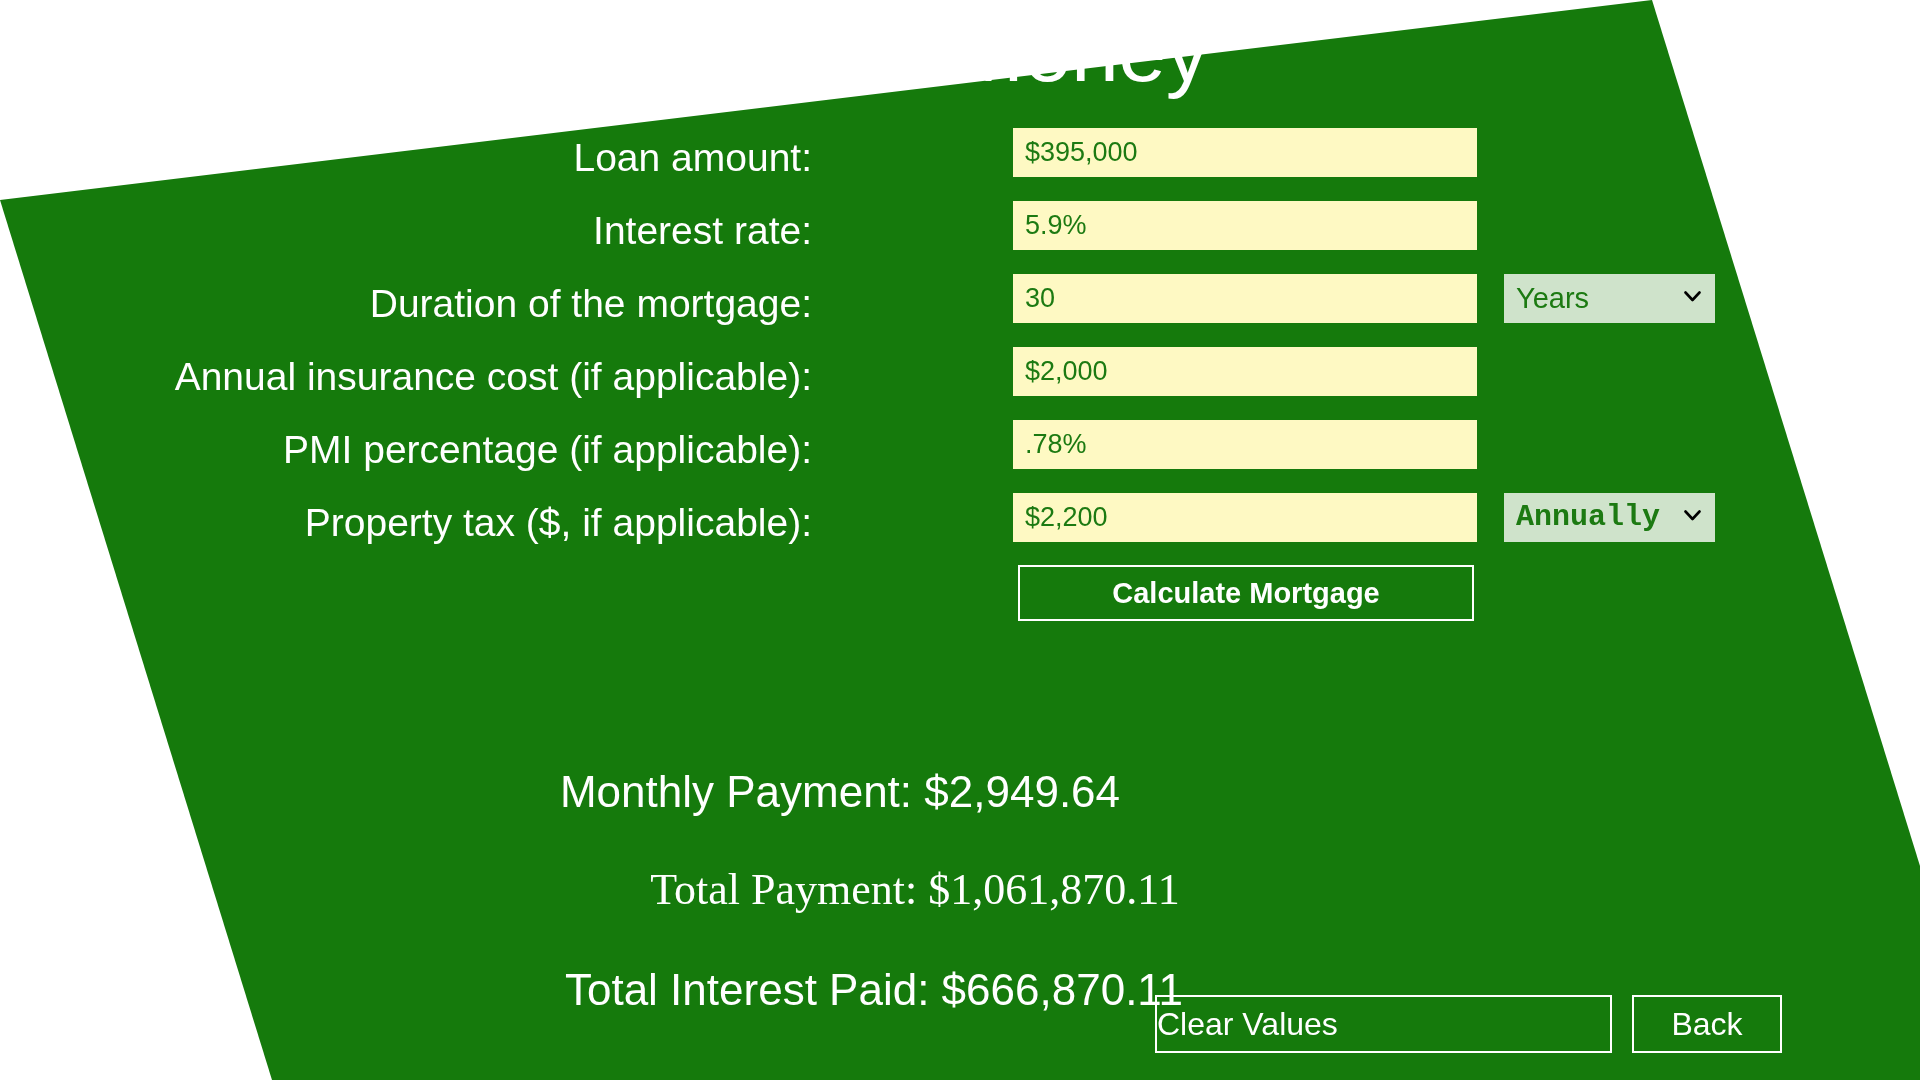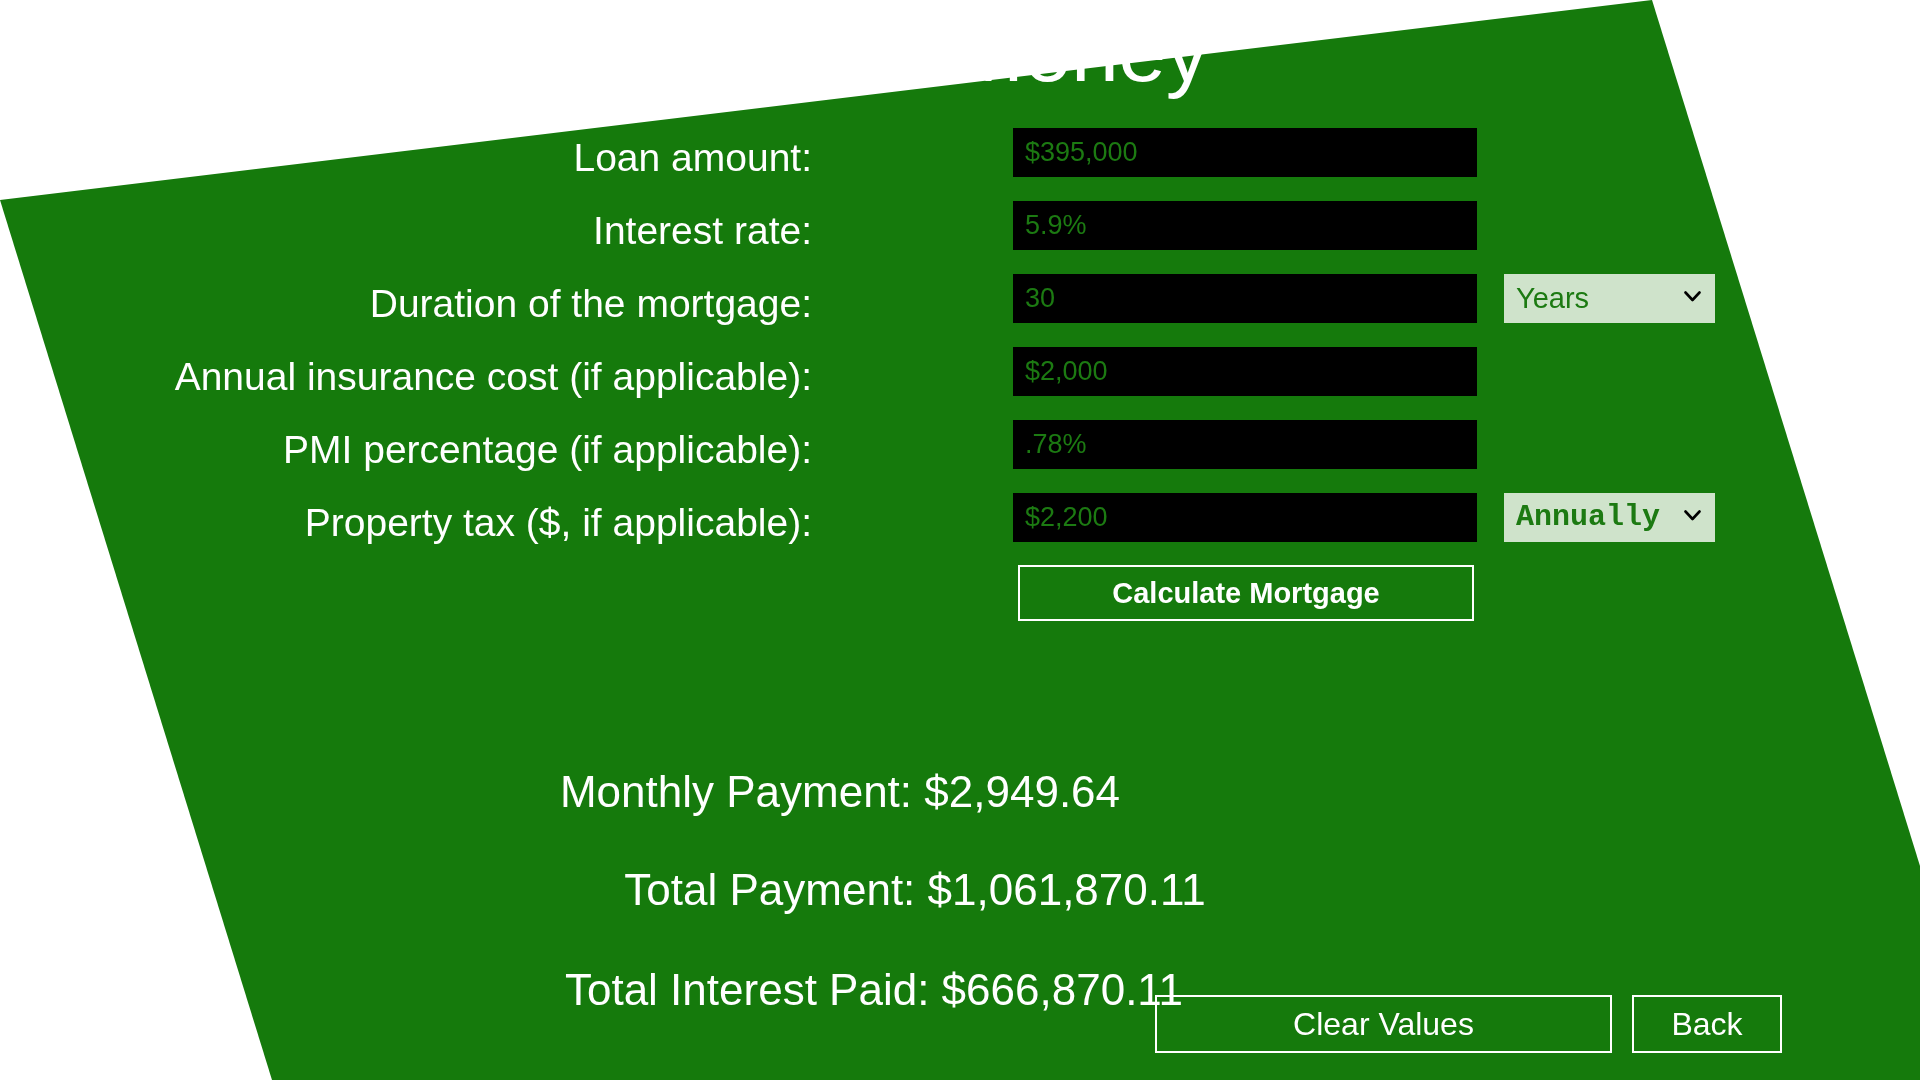--- a/index.html
+++ b/index.html
@@ -69,21 +69,21 @@
     line-height: 48px;
     white-space: nowrap;
     padding-right: 0;
   }
   .row .field {
     position: absolute;
     left: 1013px;
     top: 0px;
     width: 464px;
     height: 49px;
-    background: #000000;
+    background: #fef9c3;
     border: none;
     outline: none;
     color: #1c7a12;
     font-family: "Liberation Sans", sans-serif;
     font-size: 27px;
     padding: 0 12px;
     line-height: 49px;
   }
 
   
@@ -149,37 +149,37 @@
     text-align: center;
     color: #ffffff;
     font-size: 44px;
     font-weight: 400;
     line-height: 52px;
     white-space: nowrap;
   }
   .result-line .rl-label { }
   .result-line .rl-value { }
   #result-0 { top: 36px;  padding-right: 240px; }
-  #result-1 { top: 134px; padding-right: 90px; }
+  #result-1 { top: 134px; padding-right: 90px; font-family: Liberation Serif, serif; }
   #result-2 { top: 234px; padding-right: 172px; }
 
   
   .clear-btn {
     position: absolute;
     left: 1155px;
     top: 995px;
     width: 457px;
     height: 58px;
     background: transparent;
     border: 2px solid #ffffff;
     color: #ffffff;
     font-family: "Liberation Sans", sans-serif;
     font-size: 32px;
     line-height: 54px;
-    text-align: center;
+    text-align: left;
     cursor: pointer;
   }
   .back-btn {
     position: absolute;
     left: 1632px;
     top: 995px;
     width: 150px;
     height: 58px;
     background: transparent;
     border: 2px solid #ffffff;

